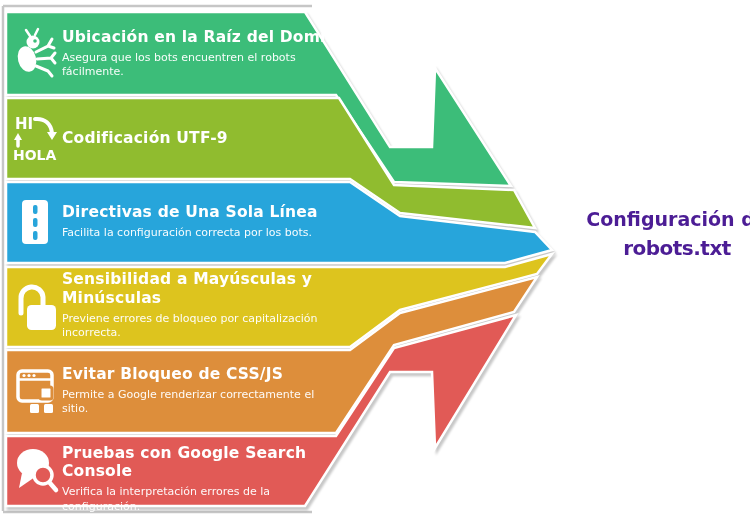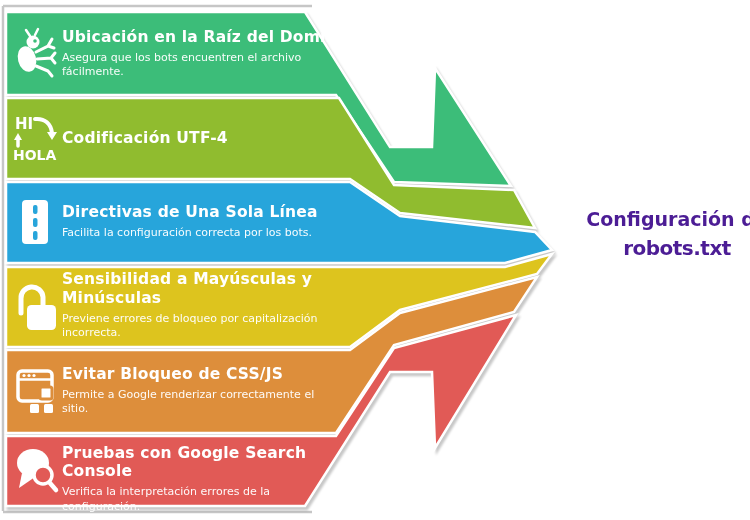--- a/index.html
+++ b/index.html
@@ -97,25 +97,25 @@
     <svg width="52" height="56" viewBox="0 0 52 56">
       <ellipse cx="25" cy="21" rx="16" ry="14" fill="#fff"></ellipse>
       <path d="M14,31 L11,46 L27,35 Z" fill="#fff"></path>
       <circle cx="35" cy="33" r="9" stroke="#fff" stroke-width="3.5" fill="#e15a56"></circle>
       <path d="M41.5,40.5 L48,48" stroke="#fff" stroke-width="4.5" stroke-linecap="round"></path>
     </svg>
   </div>
 
   <div class="band-text" style="top:12px;height:83px;">
     <div class="band-title nowrap">Ubicación en la Raíz del Dominio</div>
-    <div class="band-desc">Asegura que los bots encuentren el archivo fácilmente.</div>
+    <div class="band-desc">Asegura que los bots encuentren el robots fácilmente.</div>
   </div>
 
   <div class="band-text" style="top:97px;height:82px;">
-    <div class="band-title nowrap">Codificación UTF-4</div>
+    <div class="band-title nowrap">Codificación UTF-9</div>
   </div>
 
   <div class="band-text" style="top:181px;height:82px;">
     <div class="band-title nowrap">Directivas de Una Sola Línea</div>
     <div class="band-desc nowrap">Facilita la configuración correcta por los bots.</div>
   </div>
 
   <div class="band-text" style="top:264px;height:83px;">
     <div class="band-title">Sensibilidad a Mayúsculas y Minúsculas</div>
     <div class="band-desc">Previene errores de bloqueo por capitalización incorrecta.</div>

